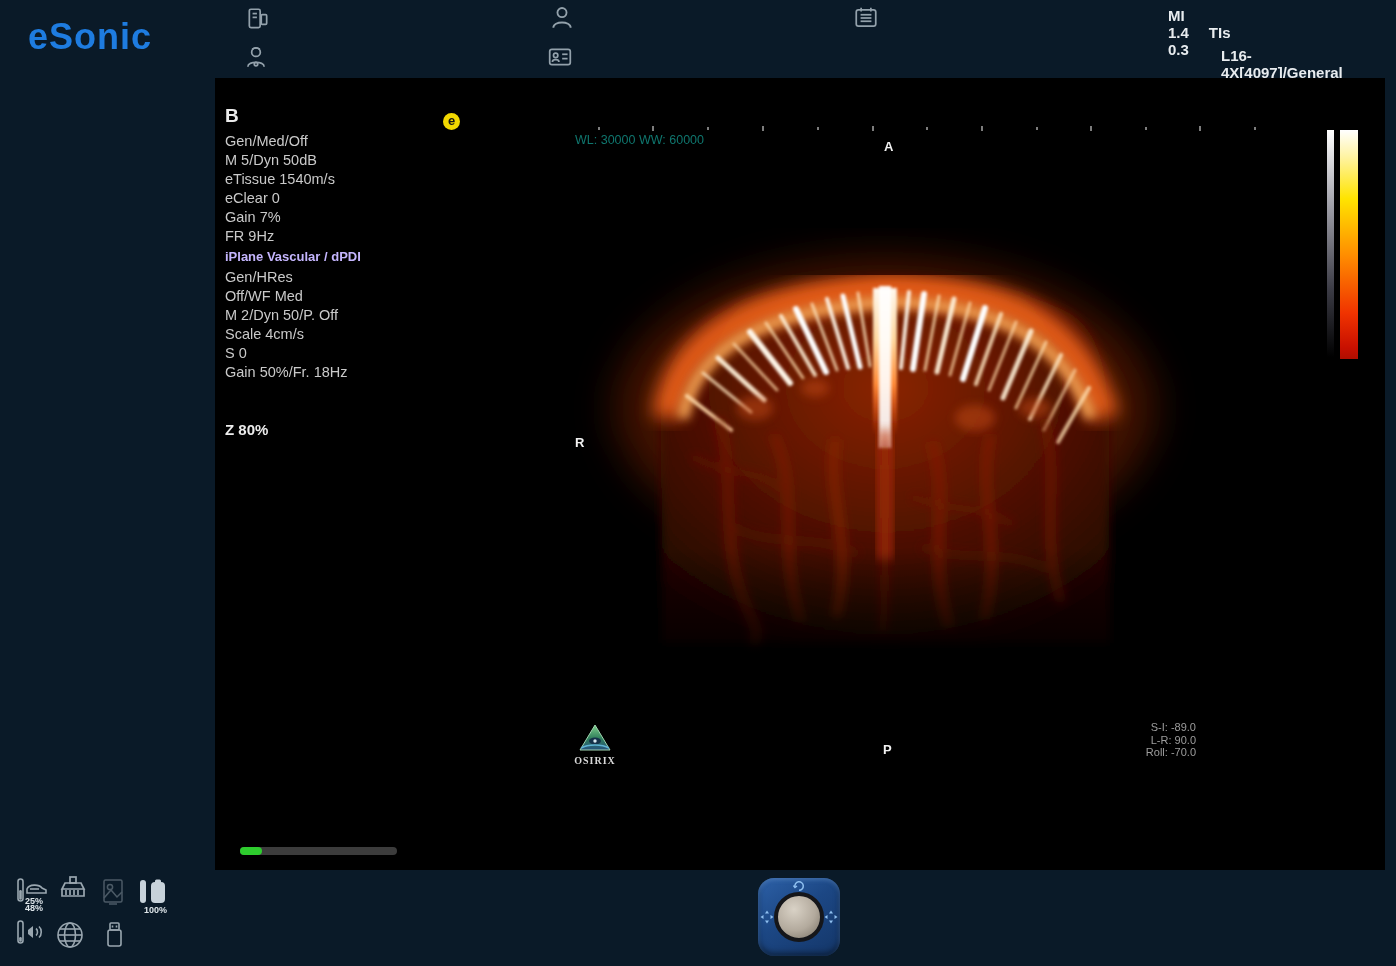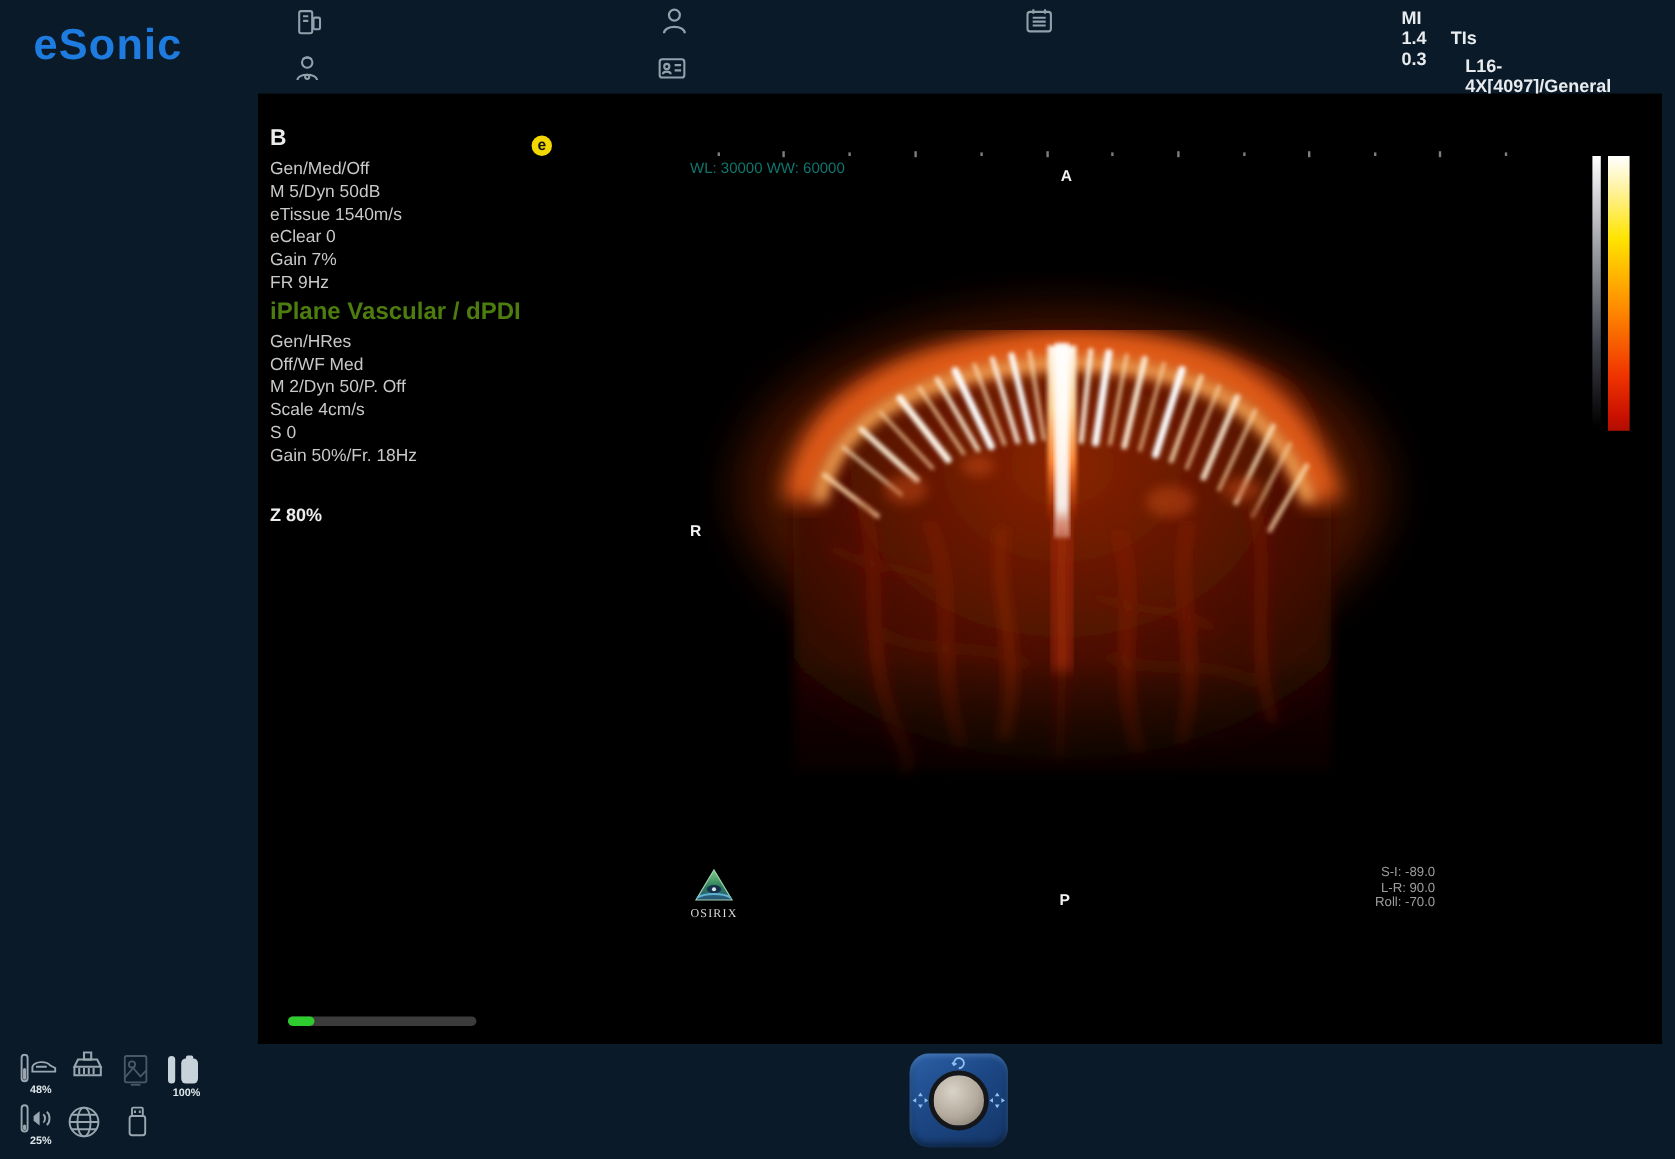--- a/index.html
+++ b/index.html
@@ -25,41 +25,41 @@
 
   
   .image-area { position:absolute; left:215px; top:78px; width:1170px; height:792px;
                 background:#000; }
   .us-svg { position:absolute; left:0; top:0; }
 
   .param-block { position:absolute; left:10px; color:#c9c9c9; font-size:14.5px; }
   .pb-b { top:27px; }
   .pb-v { top:171px; }
   .param-title-b { font-size:19px; font-weight:bold; color:#ececec; margin-bottom:5px; }
-  .param-title-v { font-size:20px; font-weight:bold; color:#4d7c0f; margin-bottom:4px; }
+  .param-title-v { font-size:13px; font-weight:bold; color:#c4b5fd; margin-bottom:4px; }
   .param-line { line-height:19px; white-space:nowrap; }
   .zoom-label { position:absolute; left:10px; top:343px; font-size:15px; font-weight:bold;
                 color:#ececec; }
 
   .probe-marker { position:absolute; left:228px; top:35px; width:17px; height:17px;
                   border-radius:50%; background:#f2d800; color:#141414; font-weight:bold;
                   font-size:13px; line-height:16px; text-align:center; }
 
   .wl-text { position:absolute; left:360px; top:55px; font-size:12.5px; color:#0f766e; }
 
   .marker { position:absolute; color:#f2f2f2; font-size:13px; font-weight:bold; }
   .m-a { left:669px; top:61px; }
   .m-r { left:360px; top:357px; }
   .m-p { left:668px; top:664px; }
 
   .rotation-block { position:absolute; right:189px; top:643px; text-align:right;
                     font-size:11px; color:#9d9d9d; line-height:12.5px; }
 
   .osirix { position:absolute; left:359px; top:645px; width:42px; text-align:center; }
-  .osirix-text { font-size:10px; font-weight:normal; color:#d9d9d9; letter-spacing:1px;
+  .osirix-text { font-size:10px; font-weight:bold; color:#d9d9d9; letter-spacing:1px;
                  font-family:"Liberation Serif", serif; margin-top:-2px;
                  text-shadow:0 1px 1px #000; }
 
   .progress-track { position:absolute; left:25px; top:769px; width:157px; height:8px;
                     background:#3c3c3c; border-radius:4px; }
   .progress-fill { width:22px; height:8px; background:#2ecc2e; border-radius:4px; }
 
   .bar-gray  { position:absolute; left:1112px; top:52px; width:7px;  height:227px;
                background:linear-gradient(#ffffff,#9b9ba4 35%,#3c3c46 70%,#000); }
   .bar-color { position:absolute; left:1125px; top:52px; width:18px; height:229px;
@@ -355,21 +355,21 @@
 
   <div class="st-icon" style="left:16px; top:920px;">
     <svg width="34" height="28" viewBox="0 0 34 28" fill="none" stroke="currentColor" stroke-width="1.6">
       <rect x="2" y="1" width="5" height="22" rx="2.5"></rect>
       <rect x="3.2" y="17" width="2.6" height="4.8" rx="1.3" fill="currentColor" stroke="none"></rect>
       <polygon points="12,10 17,6 17,18 12,14" fill="currentColor" stroke="none"></polygon>
       <path d="M20 8.5 C22 10 22 14 20 15.5"></path>
       <path d="M23 6.5 C26 9 26 15 23 17.5"></path>
     </svg>
   </div>
-  <div class="st-label" style="left:25px; top:945px;">25%</div>
+  <div class="st-label" style="left:25px; top:896px;">25%</div>
 
   <div class="st-icon" style="left:55px; top:920px;">
     <svg width="30" height="30" viewBox="0 0 30 30" fill="none" stroke="currentColor" stroke-width="1.6">
       <circle cx="15" cy="15" r="12"></circle>
       <ellipse cx="15" cy="15" rx="5.5" ry="12"></ellipse>
       <line x1="3" y1="15" x2="27" y2="15"></line>
       <line x1="4.5" y1="9" x2="25.5" y2="9"></line>
       <line x1="4.5" y1="21" x2="25.5" y2="21"></line>
     </svg>
   </div>

